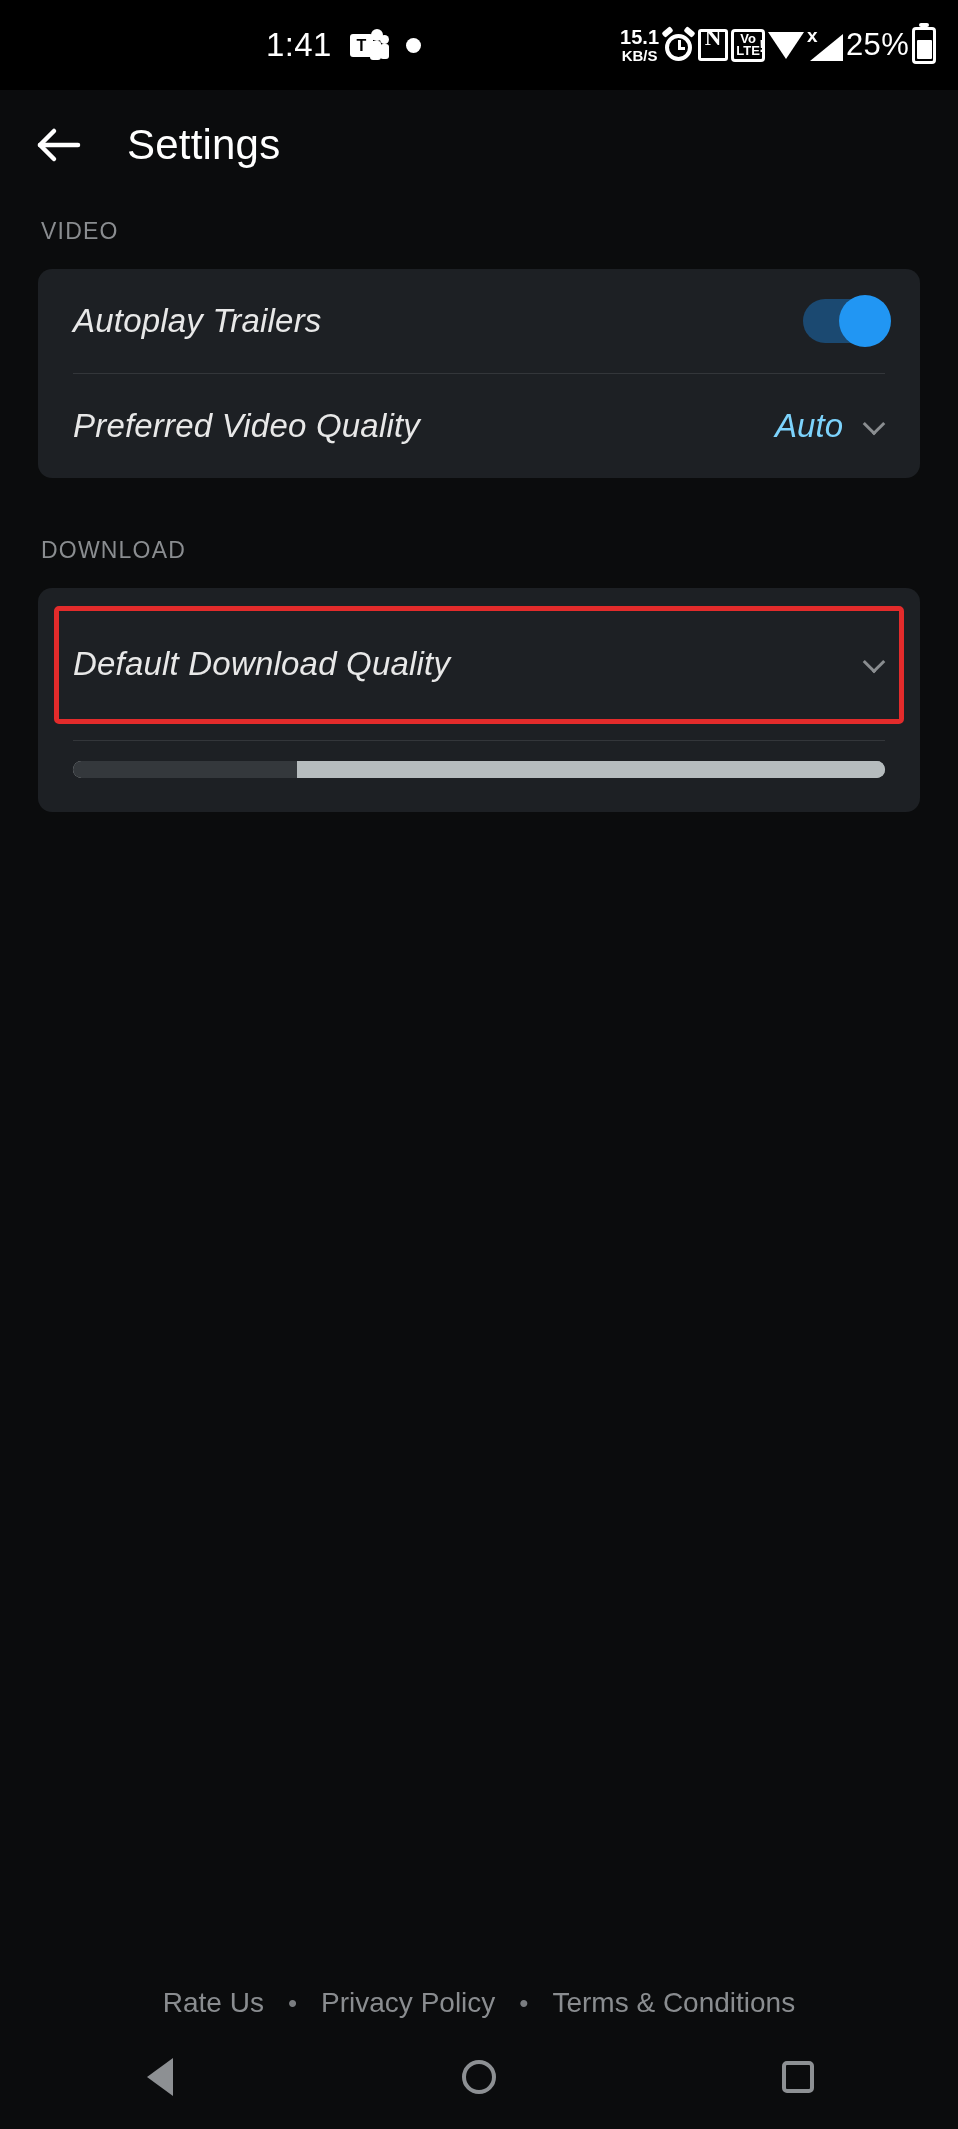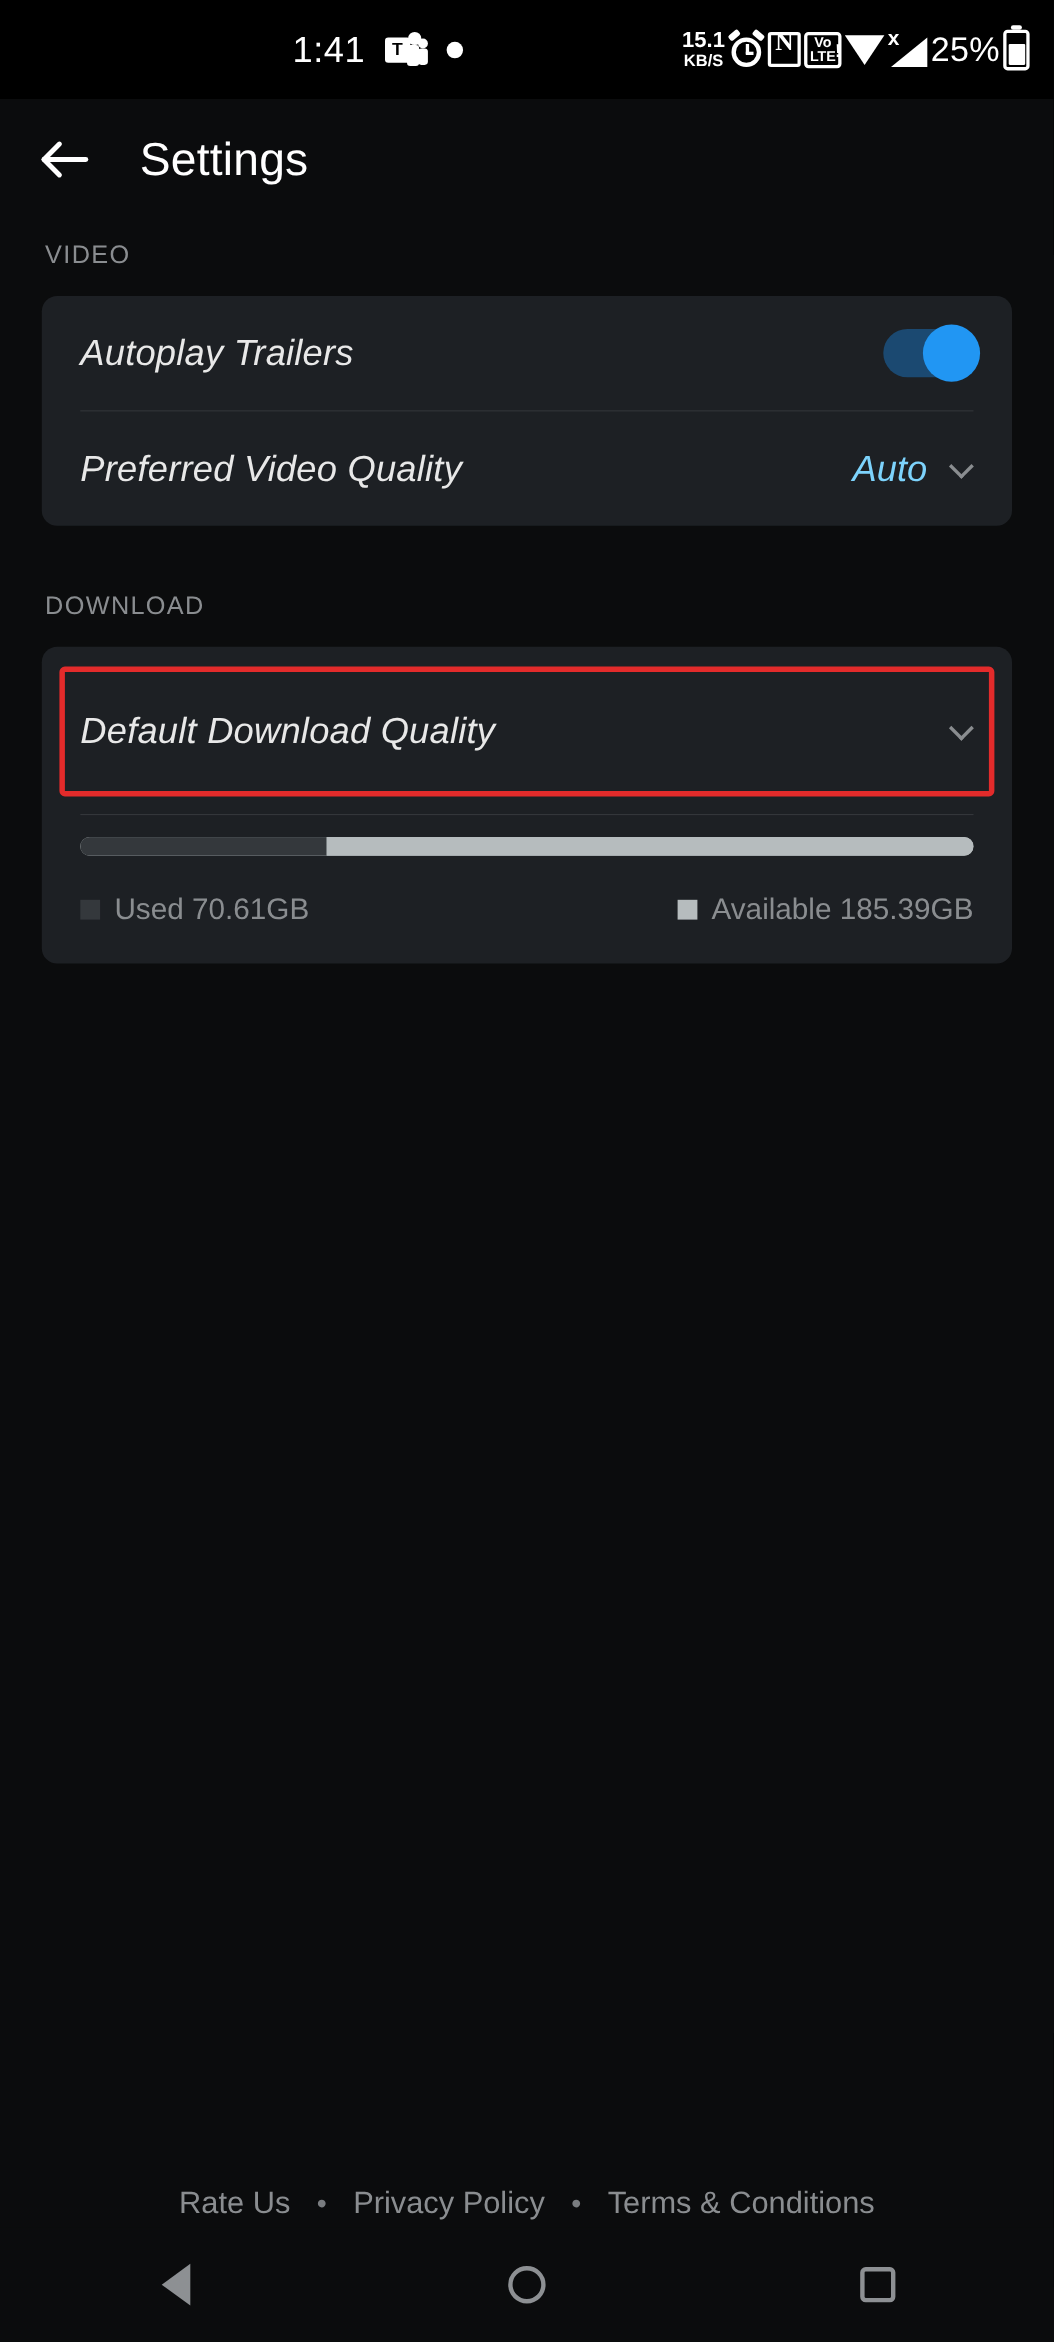--- a/index.html
+++ b/index.html
@@ -284,30 +284,20 @@
       </div>
       <div class="highlight-box"></div>
 
       <div class="divider"></div>
 
       <div class="storage-block">
         <div class="storage-bar">
           <div class="used" id="storage-used-seg" style="width: 27.6%;"></div>
           <div class="avail"></div>
         </div>
-        <div class="storage-legend">
-          <span class="legend-item">
-            <span class="legend-sw used"></span>
-            <span>Used 70.61GB</span>
-          </span>
-          <span class="legend-item">
-            <span class="legend-sw avail"></span>
-            <span>Available 185.39GB</span>
-          </span>
-        </div>
       </div>
     </div>
   </div>
 
   <div class="footer">
     <a class="link" href="#">Rate Us</a>
     <span class="sep">•</span>
     <a class="link" href="#">Privacy Policy</a>
     <span class="sep">•</span>
     <a class="link" href="#">Terms &amp; Conditions</a>

